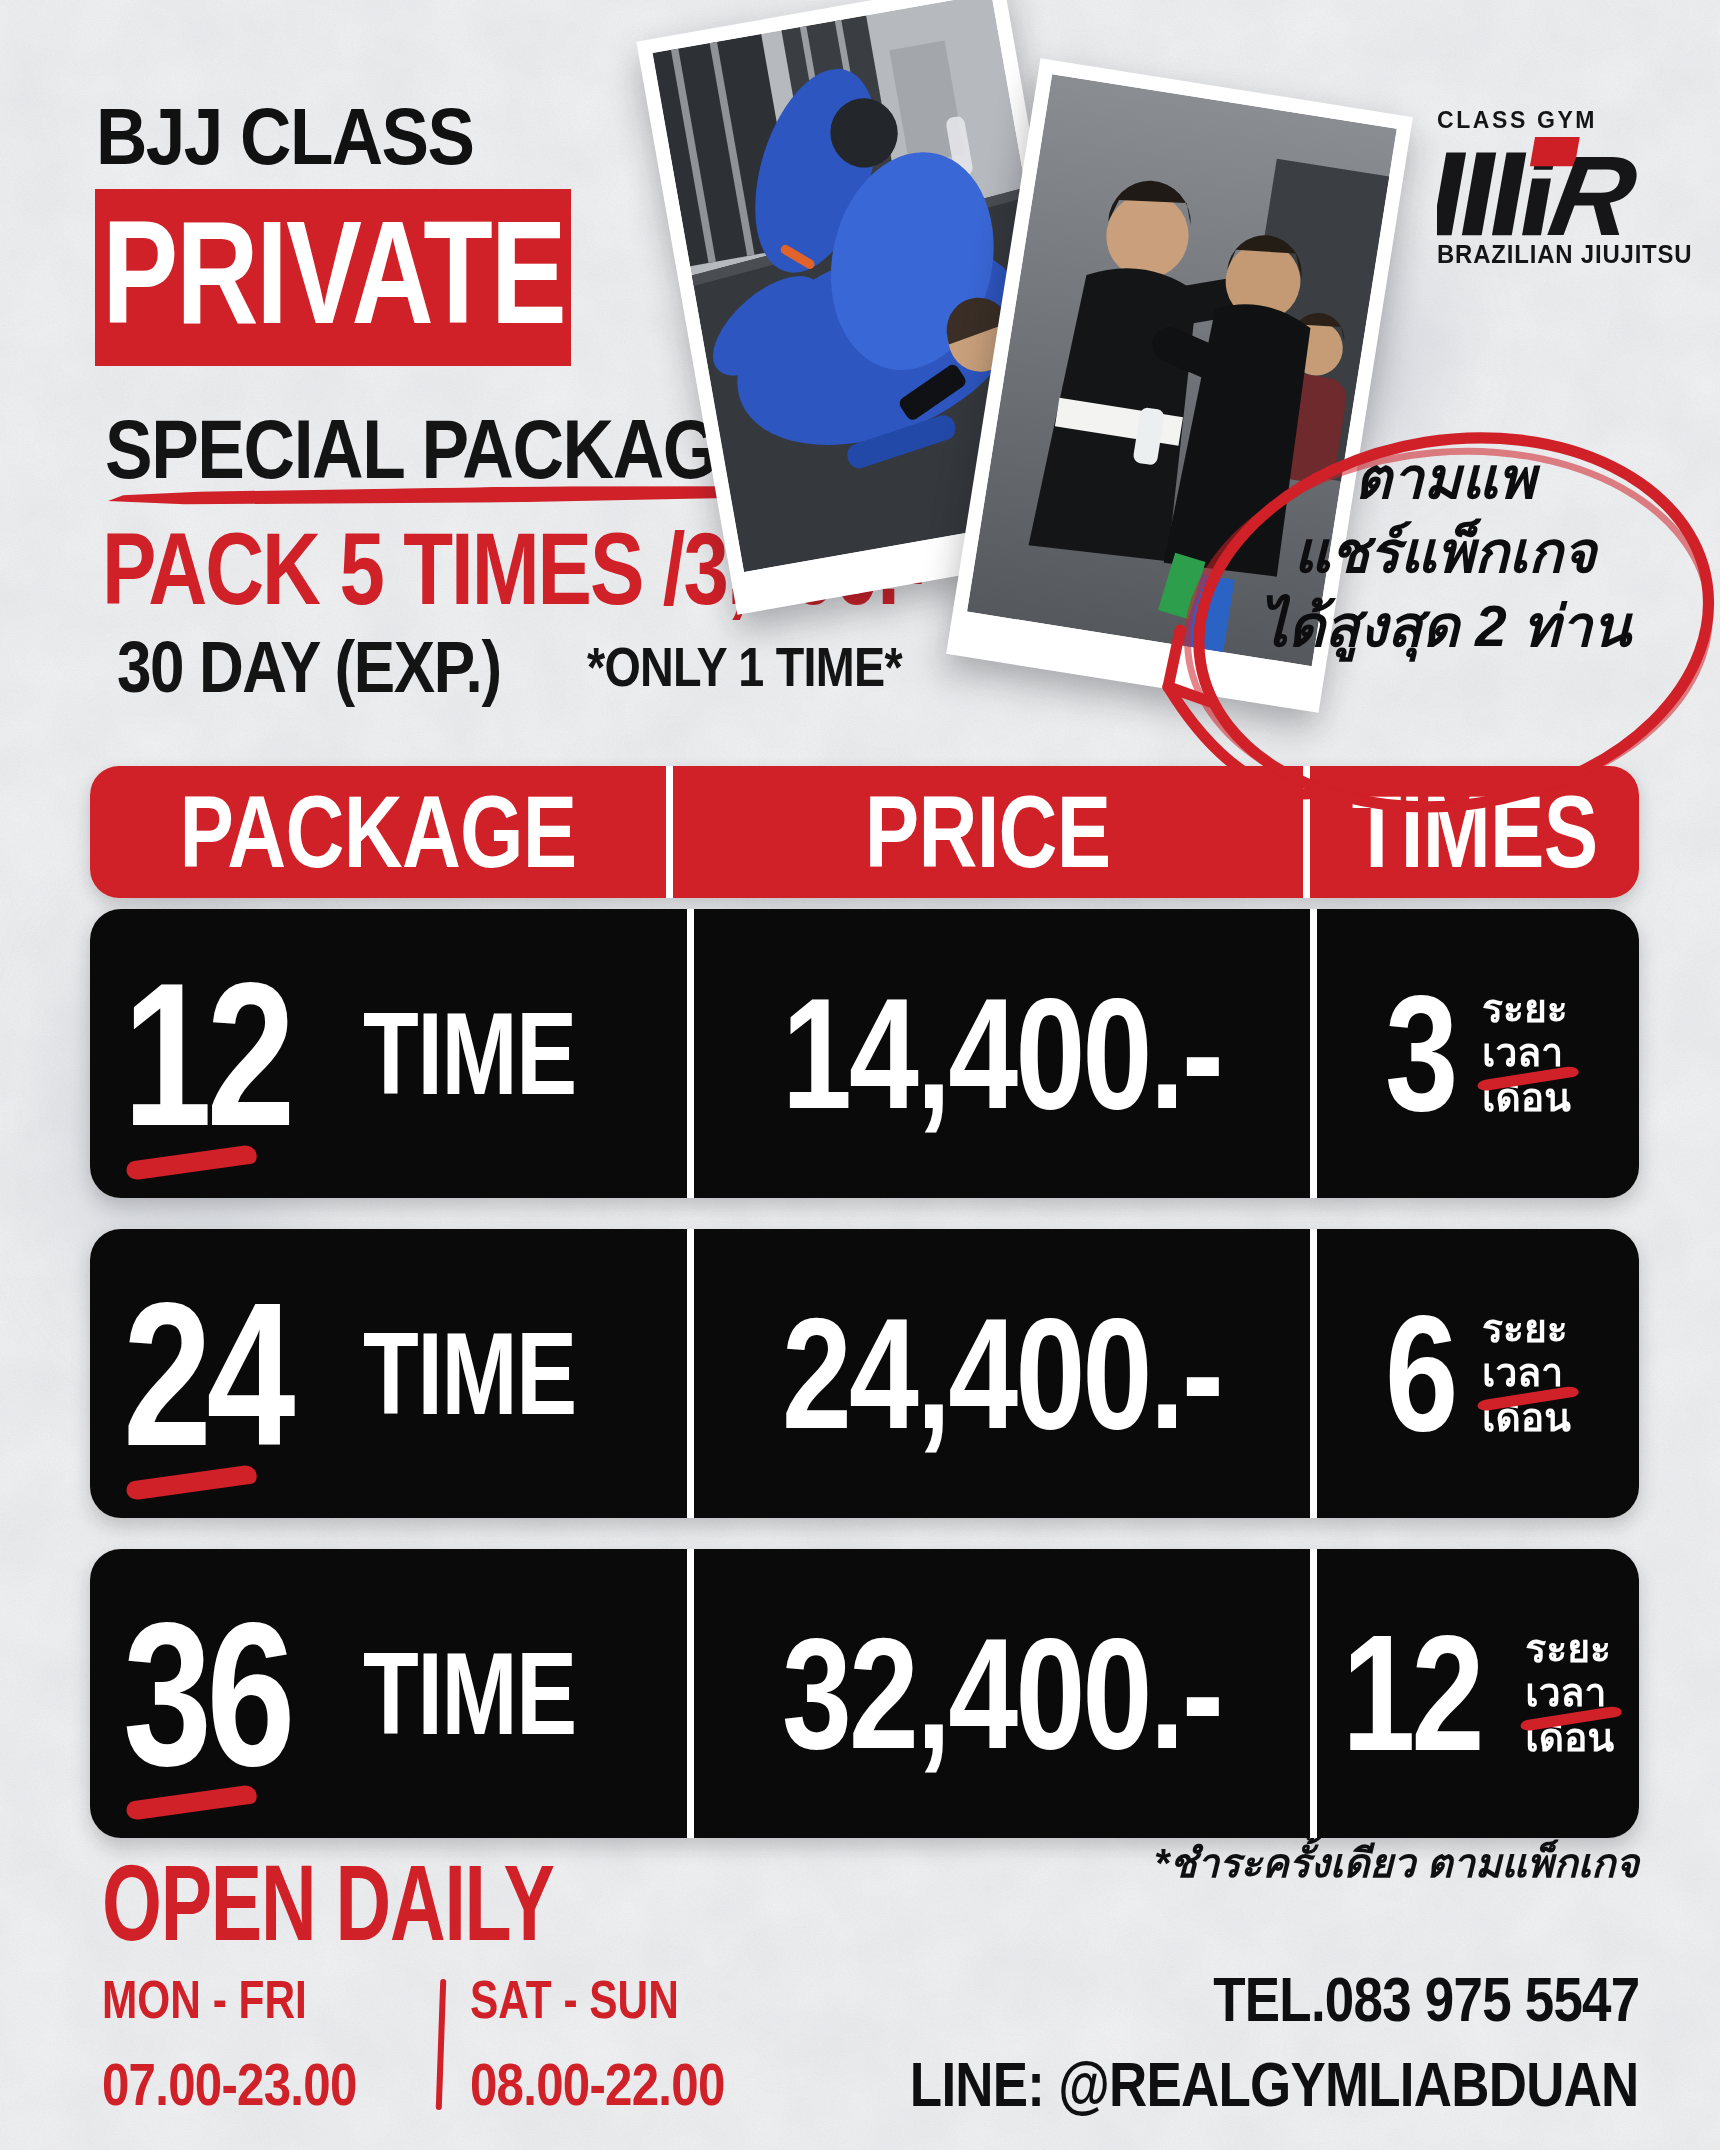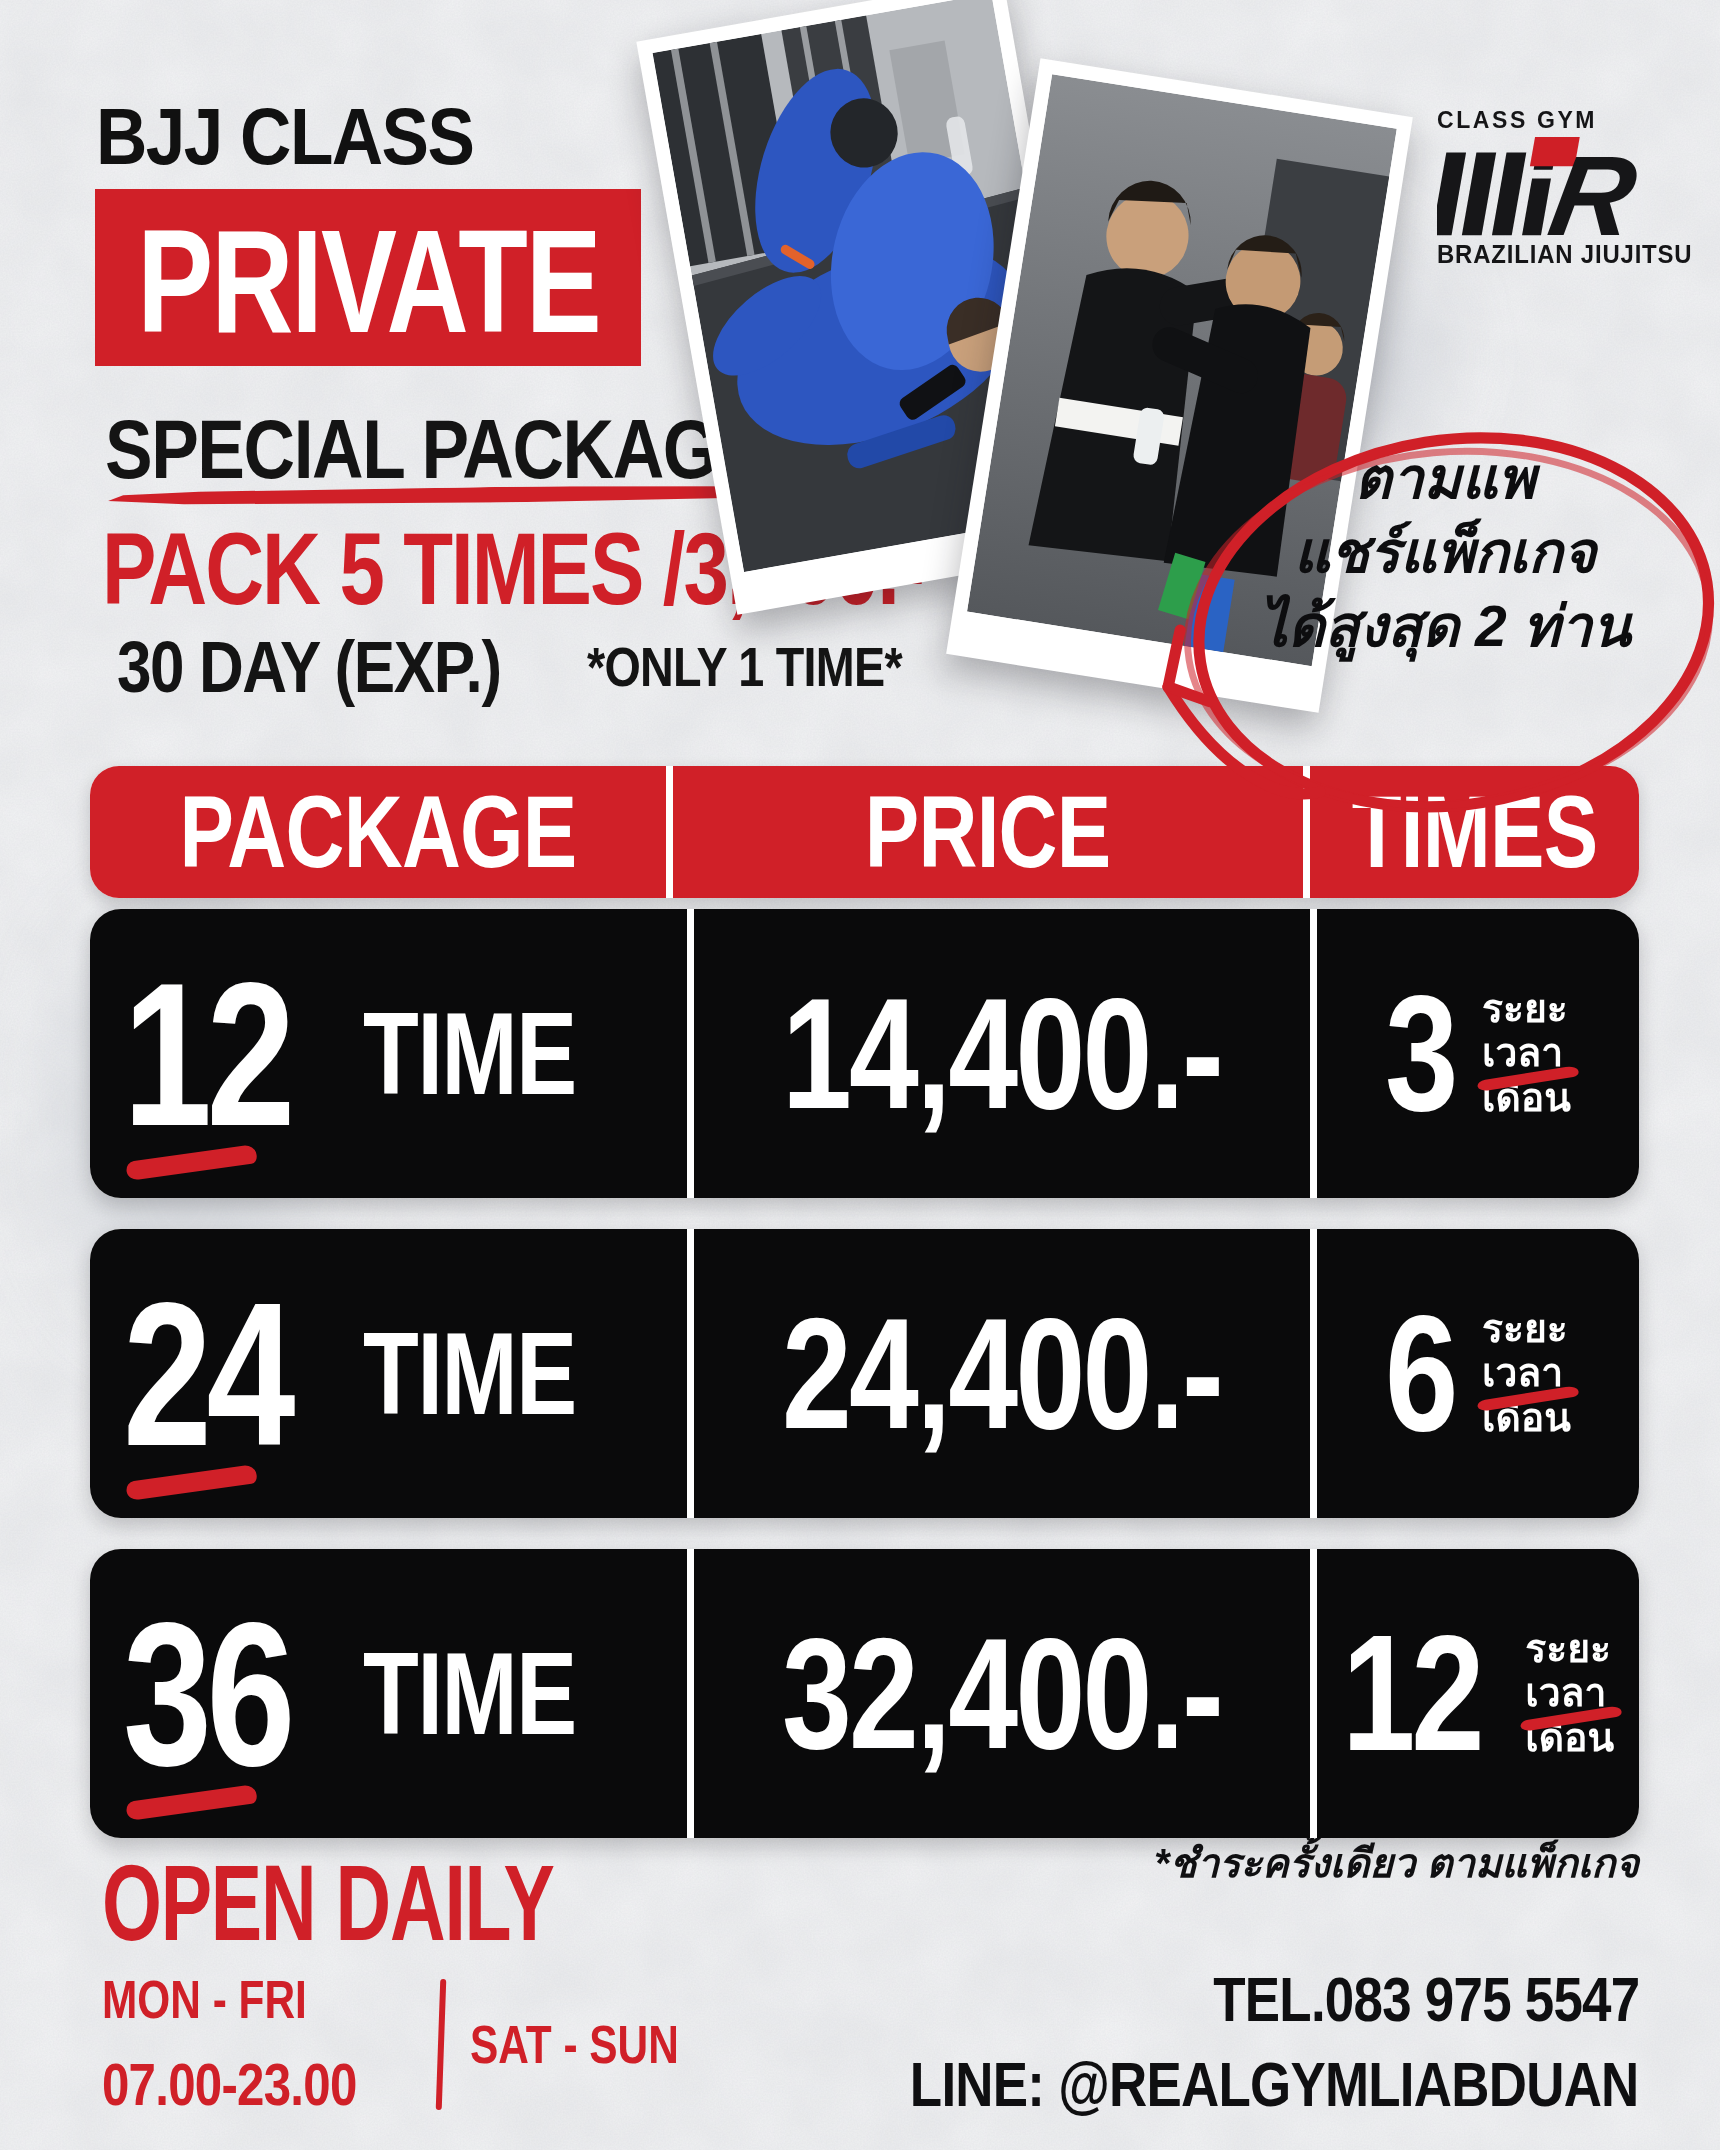--- a/index.html
+++ b/index.html
@@ -22,22 +22,22 @@
   .blotch{position:absolute;border-radius:50%;filter:blur(39px);pointer-events:none;}
 
   
   .cx{display:inline-block;white-space:nowrap;transform-origin:left center;}
   .cx.c{transform-origin:center center;}
   .cx.r{transform-origin:right center;}
 
   
   .kicker{left:96px;top:91px;font-size:79px;font-weight:bold;letter-spacing:-1.7px;color:#111;}
   .kicker .cx{transform:scaleX(.9);}
-  .private-box{left:95px;top:189px;width:546px;height:177px;background:var(--red);
-    display:flex;align-items:flex-end;justify-content:center;}
+  .private-box{left:95px;top:189px;width:476px;height:177px;background:var(--red);
+    display:flex;align-items:flex-start;justify-content:center;}
   .private-box .cx{transform:scaleX(.78);font-size:146px;font-weight:bold;color:#fff;letter-spacing:-2.6px;}
   .subtitle{left:105px;top:401px;font-size:84px;font-weight:bold;color:#141414;letter-spacing:-1.7px;}
   .subtitle .cx{transform:scaleX(.85);}
   .brush-underline{left:108px;top:487px;width:761px;height:15.5px;background:var(--red);
     transform:rotate(-.7deg);
     clip-path:polygon(0% 60%,2% 25%,12% 8%,55% 0%,93% 20%,100% 55%,96% 85%,55% 100%,10% 88%);}
   .pack-offer{left:102px;top:511px;font-size:102px;font-weight:bold;color:var(--red);letter-spacing:-2.6px;}
   .pack-offer .cx{transform:scaleX(.8);}
   .exp-line{left:117px;top:625px;display:flex;align-items:center;gap:19px;}
   .exp-main{font-size:73px;font-weight:bold;color:#141414;letter-spacing:-1.7px;}
@@ -323,20 +323,21 @@
   <div class="abs open-daily"><span class="cx">OPEN DAILY</span></div>
 
   <div class="abs hours">
     <div class="hour-block">
       <span class="hour-label"><span class="cx">MON - FRI</span></span>
       <span class="hour-time"><span class="cx">07.00-23.00</span></span>
     </div>
     <div class="hour-divider"></div>
     <div class="hour-block">
       <span class="hour-label"><span class="cx">SAT - SUN</span></span>
+      <span class="hour-time"><span class="cx">08.00-22.00</span></span>
     </div>
   </div>
 
   <div class="abs contact-tel"><span class="cx r">TEL.083 975 5547</span></div>
   <div class="abs contact-line"><span class="cx r">LINE: @REALGYMLIABDUAN</span></div>
 
 </div>
 
 
 </body></html>

